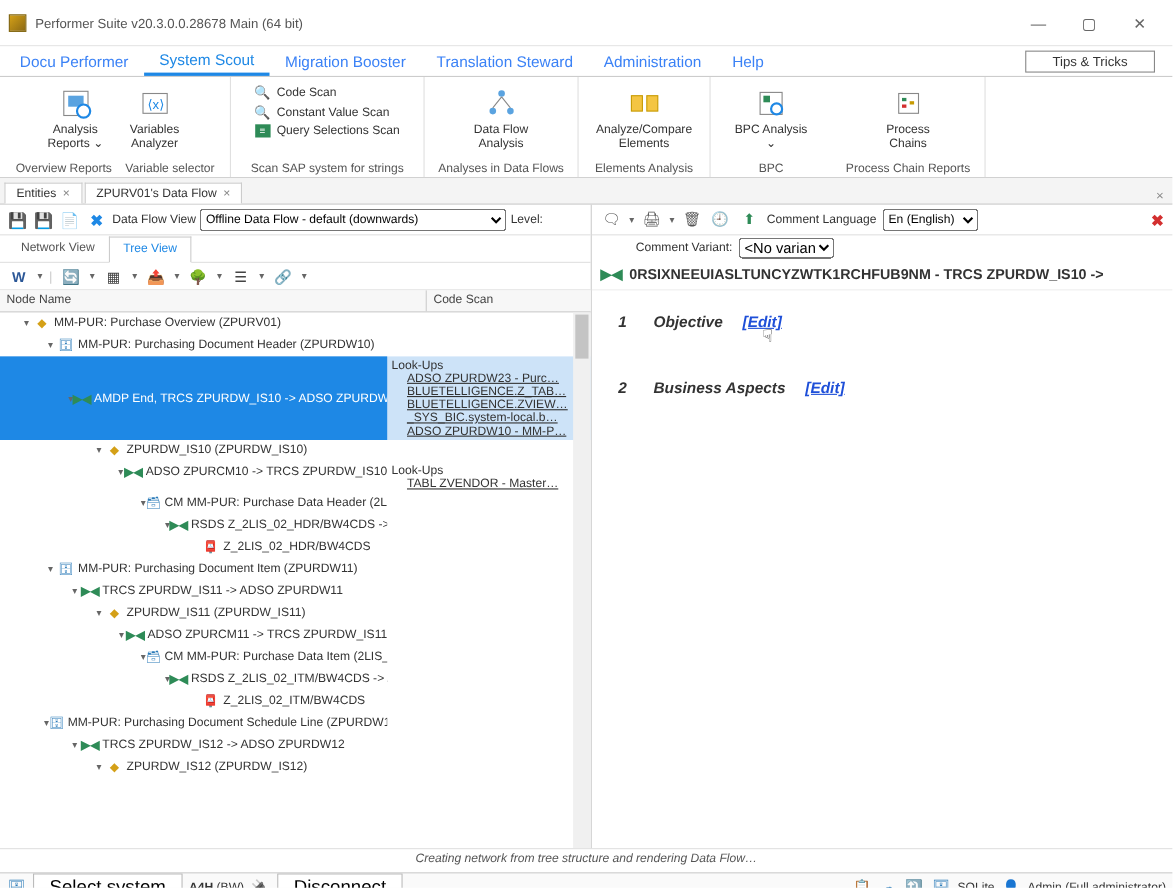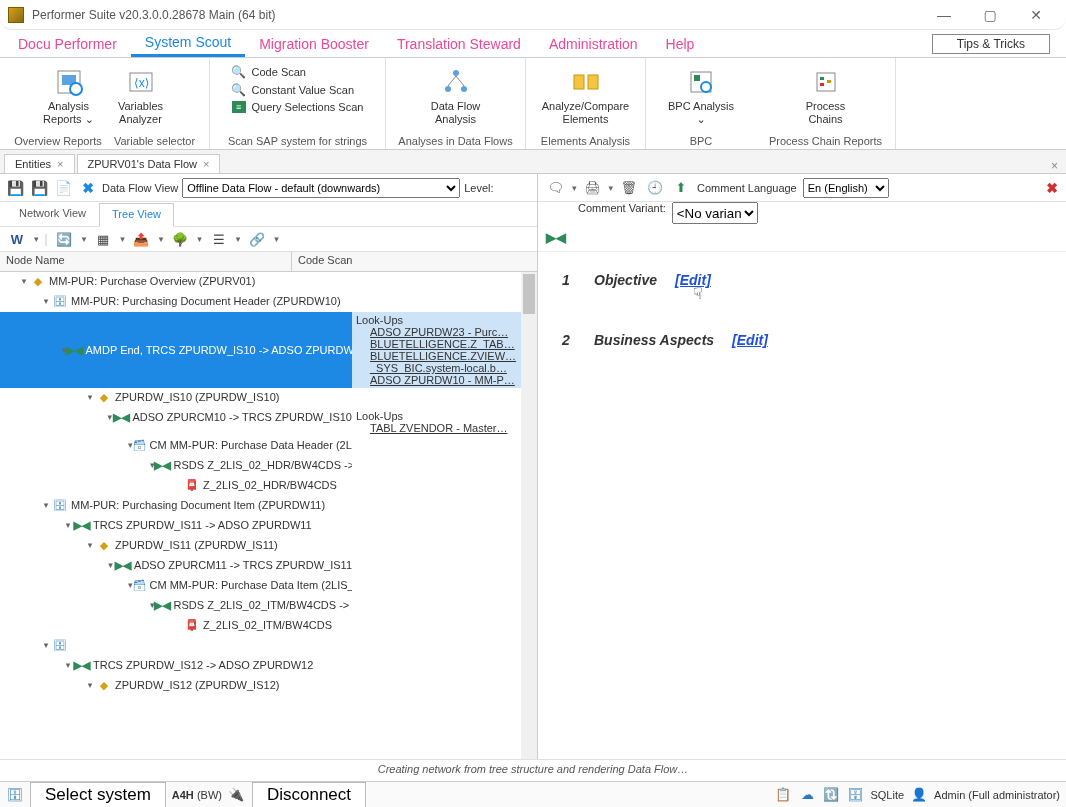--- a/index.html
+++ b/index.html
@@ -1,23 +1,23 @@
 <!DOCTYPE html>
 <html><head>
 <meta charset="utf-8">
 <style>
 * { box-sizing: border-box; margin: 0; padding: 0; font-family: "Segoe UI", Tahoma, sans-serif; }
 body { background: #fff; width: 1066px; height: 807px; overflow: hidden; font-size: 12px; color: #333; }
-.title-bar { height: 30px; background: #fff; display: flex; align-items: center; padding: 0 8px; border-bottom: 1px solid #e5e5e5; border-radius: 12px; }
+.title-bar { height: 42px; background: #fff; display: flex; align-items: center; padding: 0 8px; border-bottom: 1px solid #e5e5e5; }
 .title-bar .app-icon { width: 16px; height: 16px; background: linear-gradient(135deg,#d4a017,#8b6914); border: 1px solid #7a5c00; margin-right: 8px; }
 .title-bar .title { flex: 1; color: #555; font-size: 12px; }
 .title-bar .win-btns { display: flex; gap: 2px; }
 .title-bar .win-btns div { width: 44px; height: 28px; display: flex; align-items: center; justify-content: center; color: #666; font-size: 14px; }
 .menu-bar { height: 28px; display: flex; align-items: center; padding: 0 4px; border-bottom: 1px solid #ccc; }
-.menu-bar .menu-item { padding: 4px 14px; font-size: 14px; color: #ec4899; cursor: pointer; }
+.menu-bar .menu-item { padding: 4px 14px; font-size: 14px; color: #3b82f6; cursor: pointer; }
 .menu-bar .menu-item.active { border-bottom: 3px solid #1e88e5; color: #1e88e5; }
 .menu-bar .spacer { flex: 1; }
 .tips-box { border: 1px solid #888; padding: 2px 24px; font-size: 12px; margin-right: 12px; }
 .ribbon { height: 92px; display: flex; border-bottom: 1px solid #ccc; background: #fff; }
 .ribbon-group { display: flex; flex-direction: column; border-right: 1px solid #e0e0e0; padding: 2px 8px 0; }
 .ribbon-group .icons-row { flex: 1; display: flex; align-items: flex-start; justify-content: center; gap: 12px; padding-top: 4px; }
 .ribbon-group .group-label { text-align: center; font-size: 11px; color: #555; padding: 2px 0; }
 .rb-btn { display: flex; flex-direction: column; align-items: center; min-width: 60px; padding: 2px 4px; }
 .rb-icon { width: 32px; height: 32px; display: flex; align-items: center; justify-content: center; font-size: 20px; }
 .rb-label { font-size: 11px; text-align: center; color: #333; line-height: 13px; margin-top: 2px; }
@@ -33,21 +33,21 @@
 .toolbar-row { height: 28px; display: flex; align-items: center; gap: 4px; padding: 0 6px; border-bottom: 1px solid #e0e0e0; }
 .toolbar-row .tb-icon { width: 20px; height: 20px; display: flex; align-items: center; justify-content: center; font-size: 14px; color: #1e88e5; }
 .toolbar-row select { font-size: 11px; height: 20px; }
 .toolbar-row .lbl { font-size: 11px; color: #333; }
 .view-tabs { display: flex; height: 24px; padding-left: 6px; }
 .view-tab { padding: 4px 12px; font-size: 11px; border: 1px solid transparent; color: #555; }
 .view-tab.active { border: 1px solid #ccc; border-bottom: 1px solid #fff; color: #1e88e5; background: #fff; position: relative; top: 1px; }
 .icon-strip { height: 26px; display: flex; align-items: center; gap: 6px; padding: 0 6px; border-top: 1px solid #e0e0e0; border-bottom: 1px solid #e0e0e0; }
 .icon-strip .ic { width: 22px; height: 20px; display: flex; align-items: center; justify-content: center; font-size: 13px; color: #444; }
 .tree-header { height: 20px; display: flex; border-bottom: 1px solid #ccc; background: #f7f7f7; font-size: 11px; color: #444; }
-.tree-header .col1 { width: 292px; padding: 2px 6px; border-right: 1px solid #ccc; }
+.tree-header .col1 { width: 388px; padding: 2px 6px; border-right: 1px solid #ccc; }
 .tree-header .col2 { flex: 1; padding: 2px 6px; }
 .tree-body { flex: 1; overflow: auto; position: relative; }
 .tree-row { display: flex; min-height: 20px; align-items: flex-start; }
 .tree-row .c1 { width: 352px; display: flex; align-items: center; font-size: 11px; padding: 2px 0; overflow: hidden; white-space: nowrap; }
 .tree-row .c2 { flex: 1; font-size: 11px; padding: 2px 4px; color: #333; }
 .tree-row.sel .c1 { background: #1e88e5; color: #fff; }
 .tree-row.sel { background: #cde3f8; }
 .lookup-block .lu-title { font-size: 11px; color: #333; }
 .lookup-block .lu-line { font-size: 11px; color: #333; padding-left: 14px; white-space: nowrap; overflow: hidden; text-overflow: ellipsis; text-decoration: underline; }
 .exp { width: 12px; text-align: center; color: #666; font-size: 9px; display: inline-block; }
@@ -55,21 +55,21 @@
 .ti-cube { color: #d4a017; }
 .ti-db { color: #2b7bb9; }
 .ti-h { color: #2e8b57; font-weight: bold; }
 .ti-cm { color: #2b7bb9; }
 .ti-ds { color: #c76b00; }
 .right-panel { flex: 1; display: flex; flex-direction: column; }
 .right-tb { height: 28px; display: flex; align-items: center; gap: 6px; padding: 0 8px; border-bottom: 1px solid #e0e0e0; }
 .right-tb .ic { width: 20px; height: 18px; display: flex; align-items: center; justify-content: center; font-size: 13px; color: #555; }
 .right-tb .lbl { font-size: 11px; }
 .right-tb select { font-size: 11px; height: 20px; }
-.right-tb2 { height: 22px; display: flex; gap: 6px; padding: 0 8px 0 40px; font-size: 11px; }
+.right-tb2 { height: 22px; display: flex; align-items: center; gap: 6px; padding: 0 8px 0 40px; font-size: 11px; }
 .right-title { padding: 6px 8px; display: flex; align-items: center; gap: 6px; font-size: 13px; font-weight: bold; border-bottom: 1px solid #eee; }
 .right-title .h-ic { color: #2e8b57; }
 .right-content { flex: 1; padding: 20px 24px; overflow: auto; }
 .section-row { display: flex; align-items: baseline; gap: 18px; margin-bottom: 44px; }
 .section-num { font-style: italic; font-weight: bold; font-size: 14px; width: 14px; }
 .section-title { font-style: italic; font-weight: bold; font-size: 14px; }
 .edit-link { color: #1e4fd8; font-style: italic; font-weight: bold; font-size: 14px; text-decoration: underline; cursor: pointer; }
 .status-line { height: 22px; font-size: 11px; font-style: italic; color: #555; text-align: center; padding-top: 3px; border-top: 1px solid #e0e0e0; }
 .status-bar { height: 26px; border-top: 1px solid #ccc; display: flex; align-items: center; padding: 0 6px; gap: 6px; background: #fafafa; }
 .status-bar .sb-btn { border: 1px solid #bbb; background: #fff; padding: 2px 14px; font-size: 17px; }
@@ -402,20 +402,21 @@
             <span class="exp"></span>
             <span class="ticon ti-ds">📮</span>
             <span>Z_2LIS_02_ITM/BW4CDS</span>
           </div>
           <div class="c2"></div>
         </div>
         <div class="tree-row">
           <div class="c1" style="padding-left: 40px;">
             <span class="exp">▾</span>
             <span class="ticon ti-db">🗄</span>
+            <span>MM-PUR: Purchasing Document Schedule Line (ZPURDW1</span>
           </div>
           <div class="c2"></div>
         </div>
         <div class="tree-row">
           <div class="c1" style="padding-left: 62px;">
             <span class="exp">▾</span>
             <span class="ticon ti-h">▶◀</span>
             <span>TRCS ZPURDW_IS12 -&gt; ADSO ZPURDW12</span>
           </div>
           <div class="c2"></div>
@@ -447,20 +448,21 @@
       <select style="width:86px"><option>En (English)</option></select>
       <div style="flex:1"></div>
       <span class="red-x" style="font-size:14px">✖</span>
     </div>
     <div class="right-tb2">
       <span class="lbl">Comment Variant:</span>
       <select style="width:86px"><option>&lt;No variant&gt;</option></select>
     </div>
     <div class="right-title">
       <span class="h-ic">▶◀</span>
+      <span style="white-space:nowrap;overflow:hidden">0RSIXNEEUIASLTUNCYZWTK1RCHFUB9NM - TRCS ZPURDW_IS10 -&gt;</span>
     </div>
     <div class="right-content">
       <div class="section-row">
         <span class="section-num">1</span>
         <span class="section-title">Objective</span>
         <span style="position:relative">
           <span class="edit-link">[Edit]</span>
           <span style="position:absolute;left:18px;top:12px;font-size:16px">☟</span>
         </span>
       </div>

